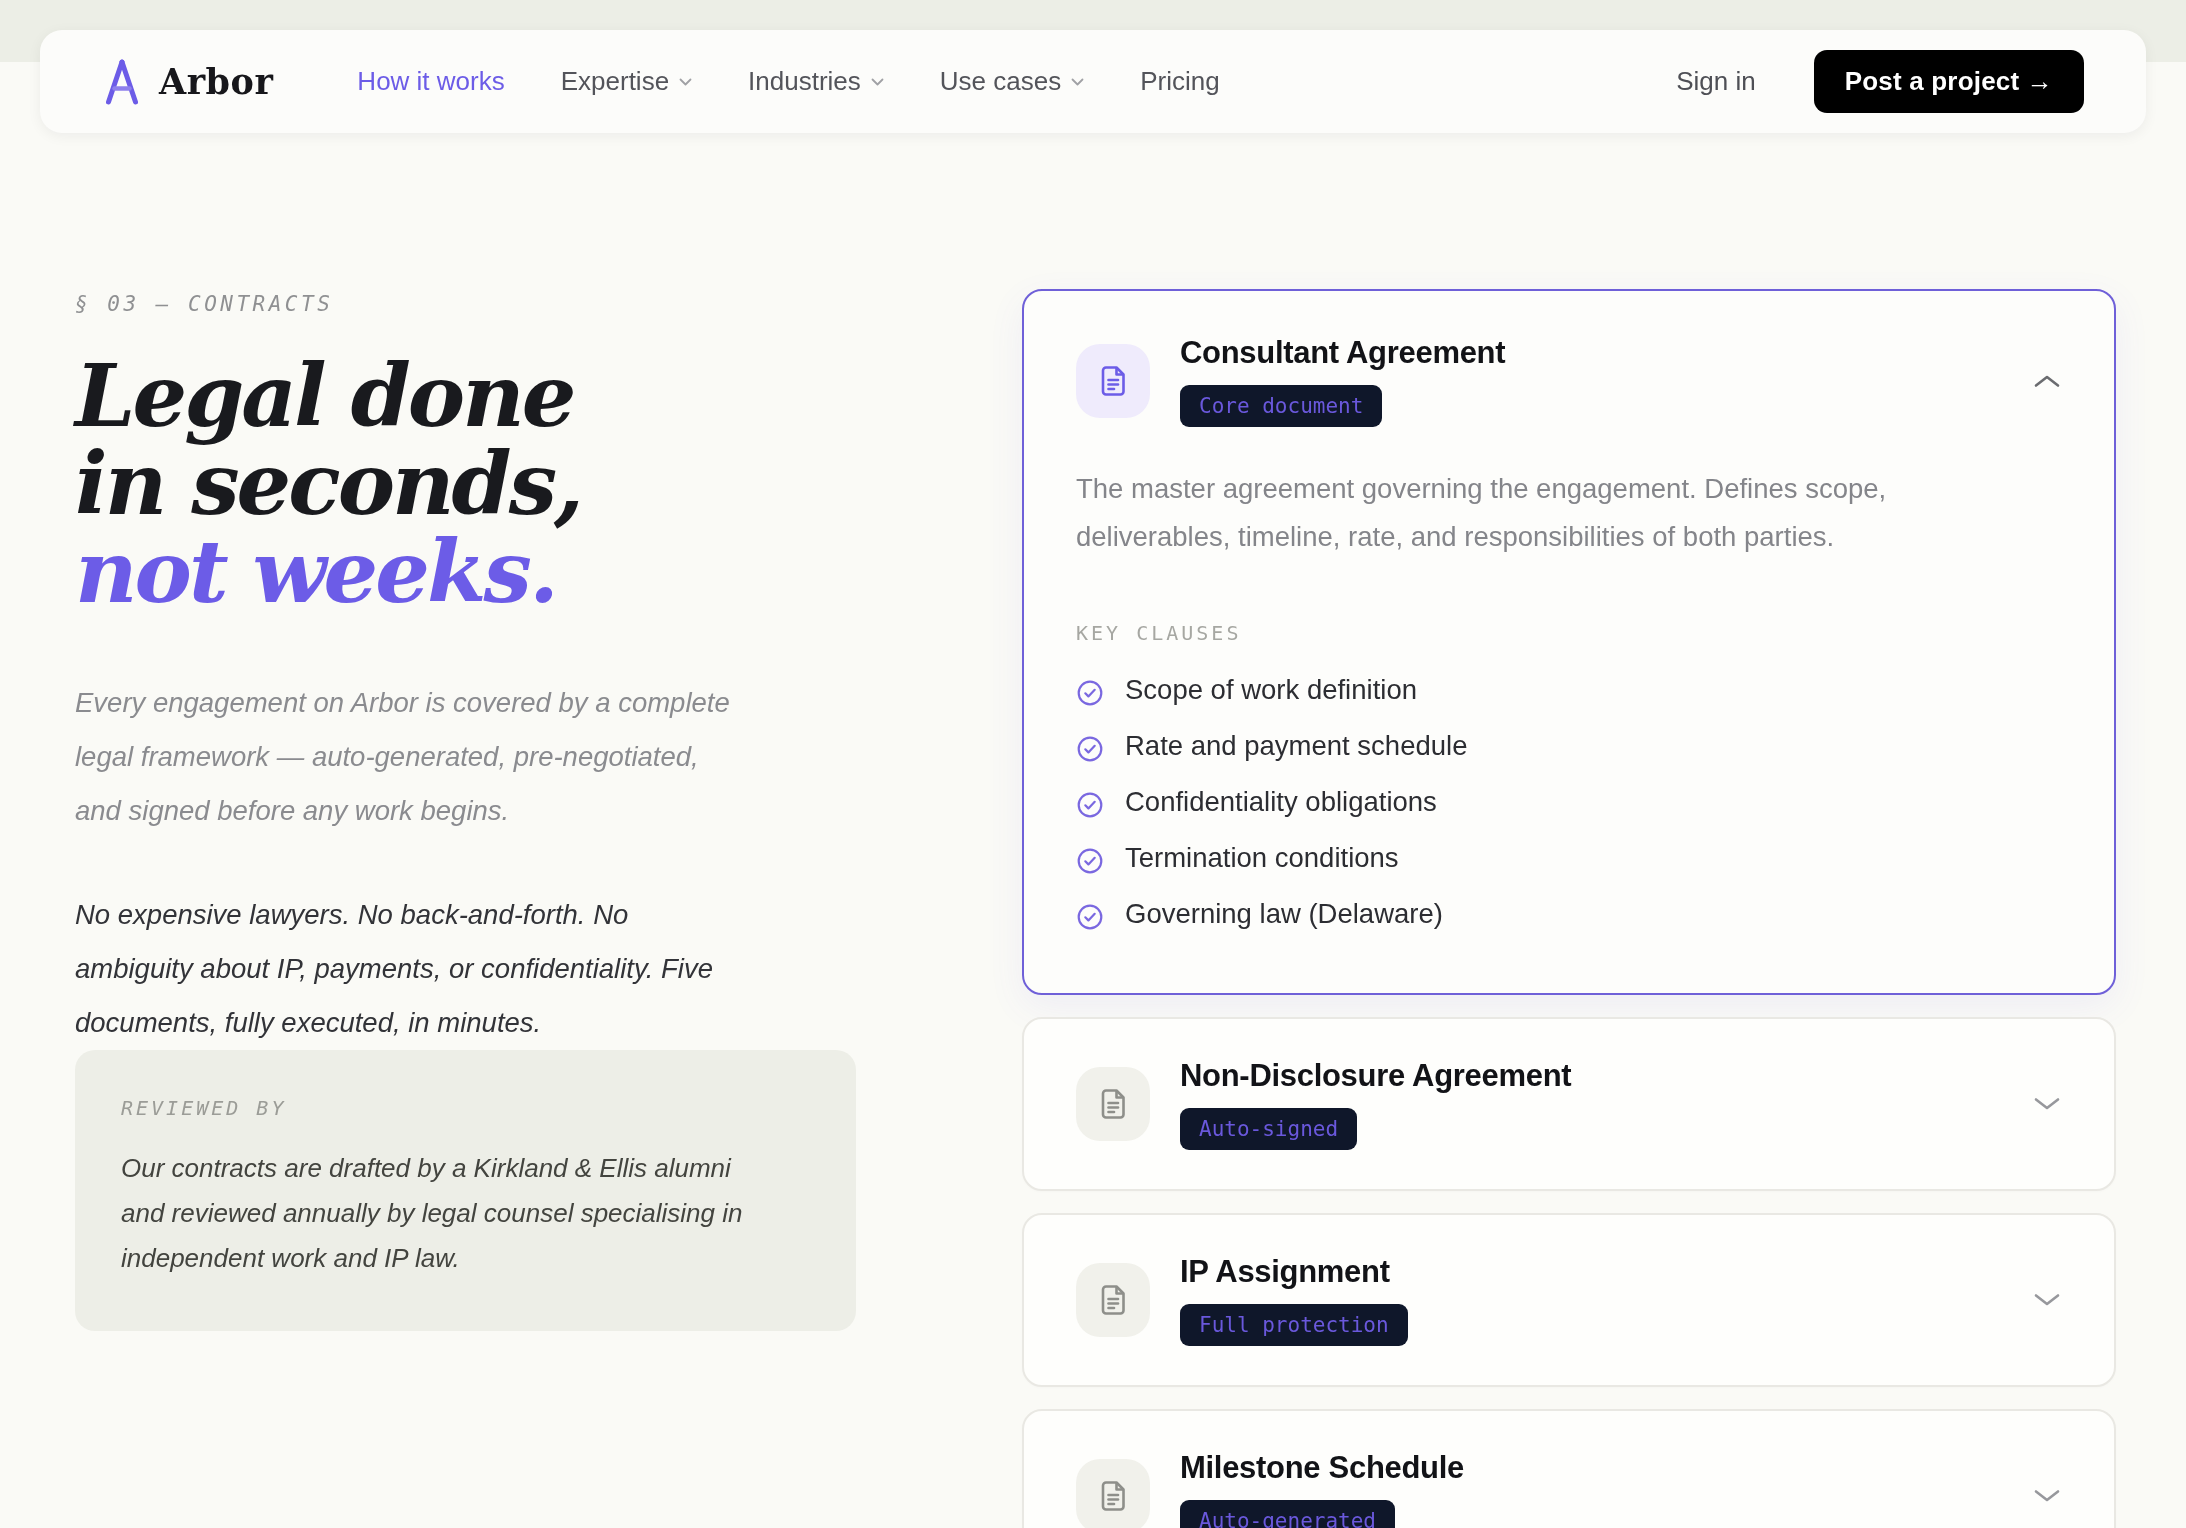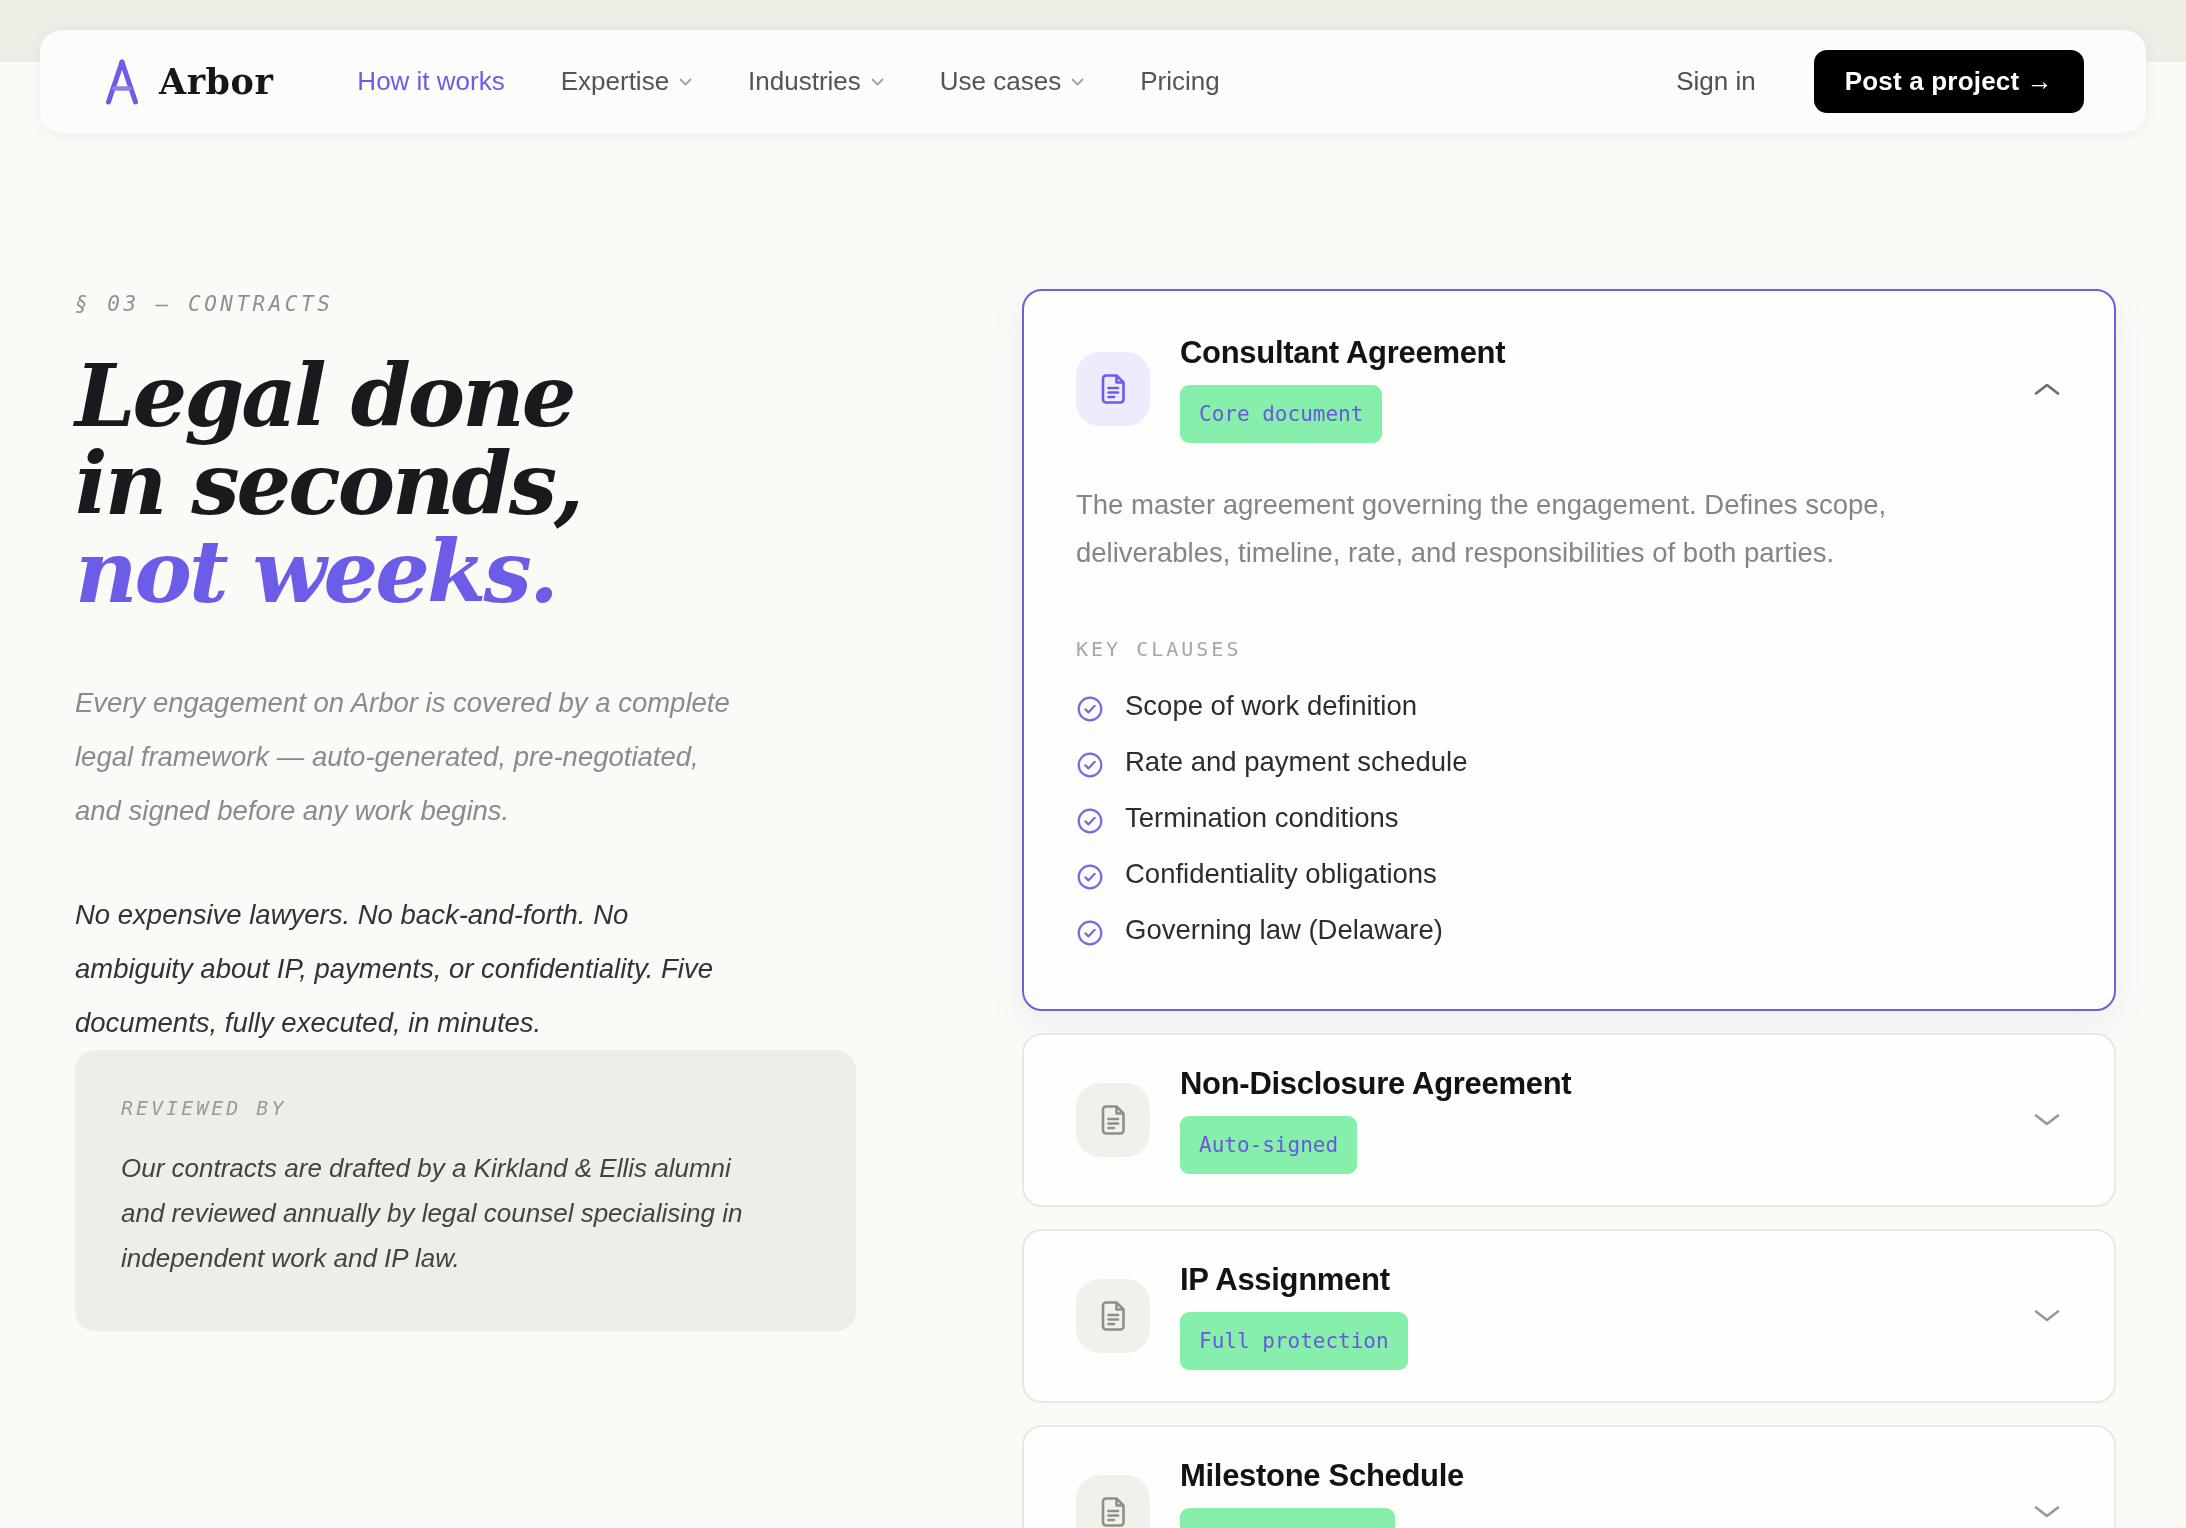--- a/index.html
+++ b/index.html
@@ -82,22 +82,22 @@
   .card-head { display:flex; align-items:center; width:100%; cursor:pointer; }
   .icon-tile {
     width:74px; height:74px; border-radius:24px; flex:none;
     background:#EFEBFC; display:flex; align-items:center; justify-content:center;
   }
   .icon-tile.gray { background:#F1F1EB; }
   .titles { margin-left:30px; }
   .card-title { font-size:31px; font-weight:700; color:#121317; letter-spacing:-.3px; }
   .badge {
     display:inline-block; margin-top:14px;
-    font-size:21px; color:#6A58DC; background:#86efac;
-    padding:17px 19px; border-radius:9px; white-space:nowrap;
+    font-size:21px; color:#6A58DC; background:#0f172a;
+    padding:9px 19px; border-radius:9px; white-space:nowrap;
   }
   .chev-btn { margin-left:auto; flex:none; display:flex; align-items:center; cursor:pointer; }
 
   .desc { margin-top:38px; font-size:27.5px; line-height:48px; color:#84858A; }
   .desc .line { white-space:nowrap; }
   .clauses-label { margin-top:60px; font-size:20px; letter-spacing:3px; color:#A6A7A2; }
   ul.clauses { list-style:none; margin-top:28px; }
   ul.clauses li { display:flex; align-items:flex-end; gap:21px; }
   ul.clauses li + li { margin-top:22px; }
   ul.clauses li .clause-text { font-size:27.5px; color:#2C2D32; line-height:34px; }
@@ -241,30 +241,30 @@
         </span>
         <span class="clause-text">Rate and payment schedule</span>
       </li>
       <li>
         <span style="display:flex;">
           <svg width="28" height="28" viewBox="0 0 28 28" fill="none">
               <circle cx="14" cy="14" r="11.3" stroke="#7A68E0" stroke-width="2.2"></circle>
               <path d="M9.3 14.3 L12.4 17.4 L18.7 10.8" stroke="#7A68E0" stroke-width="2.2" stroke-linecap="round" stroke-linejoin="round"></path>
             </svg>
         </span>
+        <span class="clause-text">Confidentiality obligations</span>
+      </li>
+      <li>
+        <span style="display:flex;">
+          <svg width="28" height="28" viewBox="0 0 28 28" fill="none">
+              <circle cx="14" cy="14" r="11.3" stroke="#7A68E0" stroke-width="2.2"></circle>
+              <path d="M9.3 14.3 L12.4 17.4 L18.7 10.8" stroke="#7A68E0" stroke-width="2.2" stroke-linecap="round" stroke-linejoin="round"></path>
+            </svg>
+        </span>
         <span class="clause-text">Termination conditions</span>
-      </li>
-      <li>
-        <span style="display:flex;">
-          <svg width="28" height="28" viewBox="0 0 28 28" fill="none">
-              <circle cx="14" cy="14" r="11.3" stroke="#7A68E0" stroke-width="2.2"></circle>
-              <path d="M9.3 14.3 L12.4 17.4 L18.7 10.8" stroke="#7A68E0" stroke-width="2.2" stroke-linecap="round" stroke-linejoin="round"></path>
-            </svg>
-        </span>
-        <span class="clause-text">Confidentiality obligations</span>
       </li>
       <li>
         <span style="display:flex;">
           <svg width="28" height="28" viewBox="0 0 28 28" fill="none">
               <circle cx="14" cy="14" r="11.3" stroke="#7A68E0" stroke-width="2.2"></circle>
               <path d="M9.3 14.3 L12.4 17.4 L18.7 10.8" stroke="#7A68E0" stroke-width="2.2" stroke-linecap="round" stroke-linejoin="round"></path>
             </svg>
         </span>
         <span class="clause-text">Governing law (Delaware)</span>
       </li>

